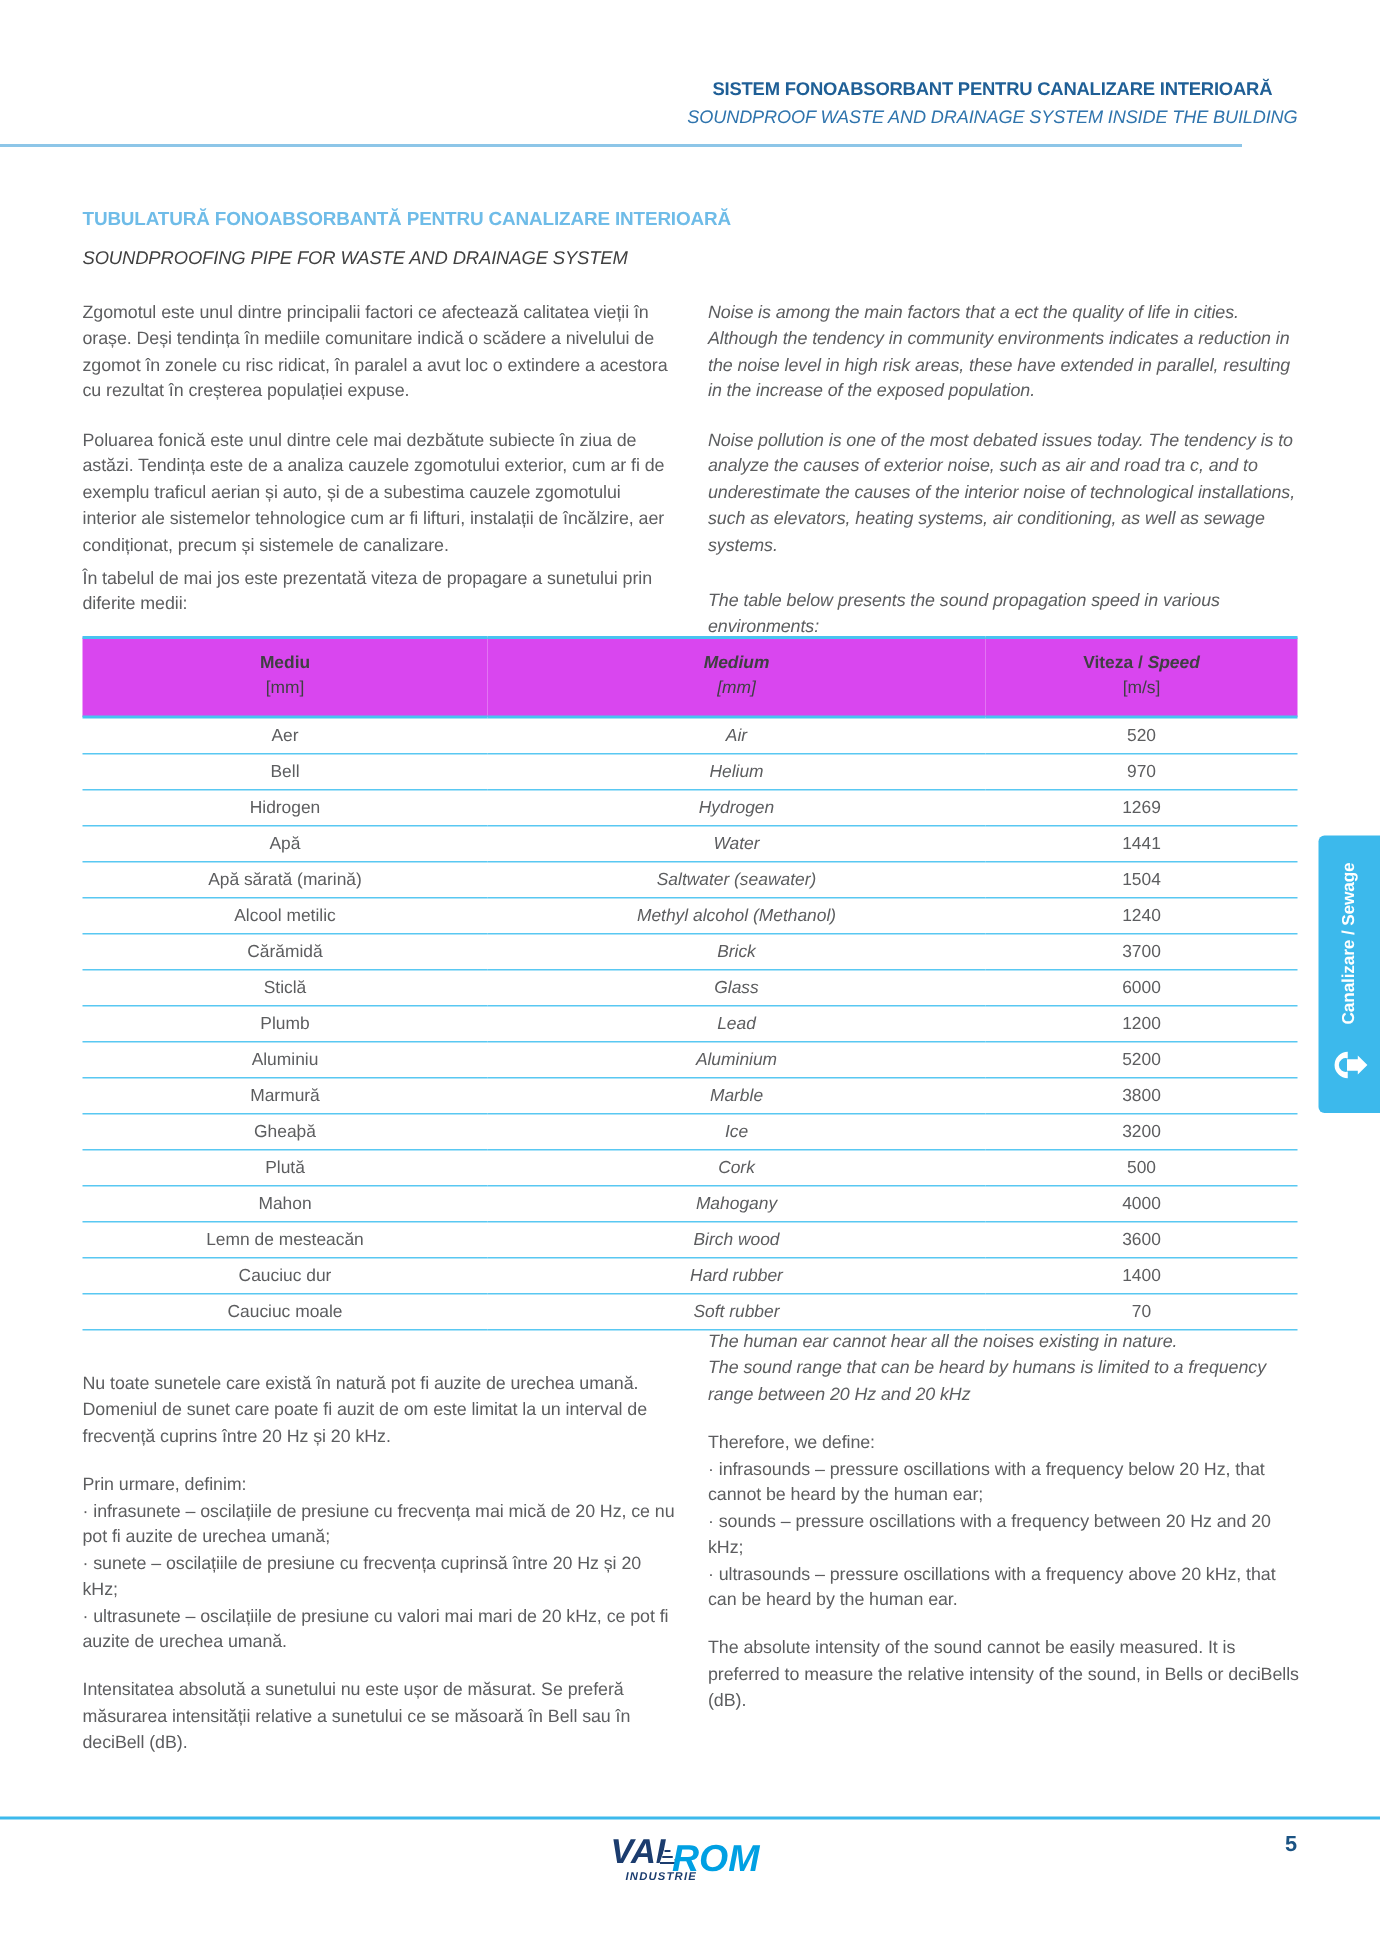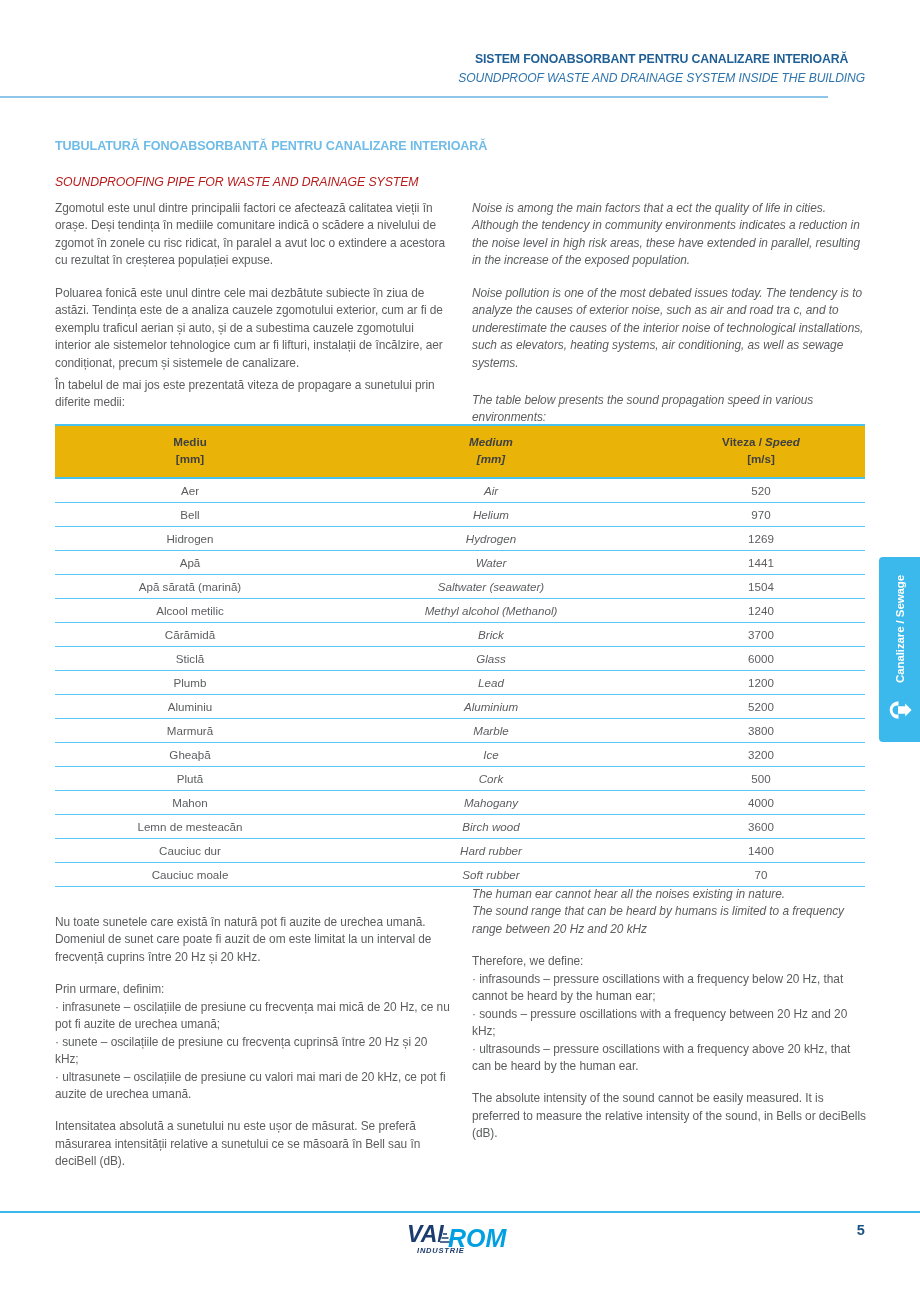--- a/index.html
+++ b/index.html
@@ -66,23 +66,23 @@
     font-size: 12.6px;
     font-weight: bold;
     letter-spacing: -0.1px;
     color: #6fbce8;
     white-space: nowrap;
   }
   .section-head .en {
     font-size: 12.3px;
     font-style: italic;
     letter-spacing: -0.1px;
-    color: #b91c1c;
+    color: #404040;
     white-space: nowrap;
-    margin-top: 18px;
+    margin-top: 8px;
   }
 
   
   .col {
     position: absolute;
     width: 396px;
   }
   .col-left  { left: 55px; }
   .col-right { left: 472px; }
 
@@ -113,33 +113,33 @@
     top: 424px;
     width: 810px;
     border-collapse: collapse;
     table-layout: fixed;
   }
   .data-table col.c1 { width: 270px; }
   .data-table col.c2 { width: 332px; }
   .data-table col.c3 { width: 208px; }
 
   .data-table thead th {
-    background: #eab308;
+    background: #d946ef;
     border-top: 2px solid #48c3f0;
     border-bottom: 2px solid #48c3f0;
     padding: 8px 4px 9px 4px;
     font-size: 11.6px;
     font-weight: bold;
     color: #3f4042;
     text-align: center;
     line-height: 1.45;
   }
   .data-table thead th .unit {
     display: block;
-    font-weight: bold;
+    font-weight: normal;
   }
   .data-table thead th.en-h,
   .data-table thead th.en-h .unit {
     font-style: italic;
   }
   .data-table thead th.sp-h .sp-en { font-style: italic; }
 
   .data-table tbody td {
     border-bottom: 1.6px solid #59c8f2;
     padding: 5px 4px 5px 4px;

